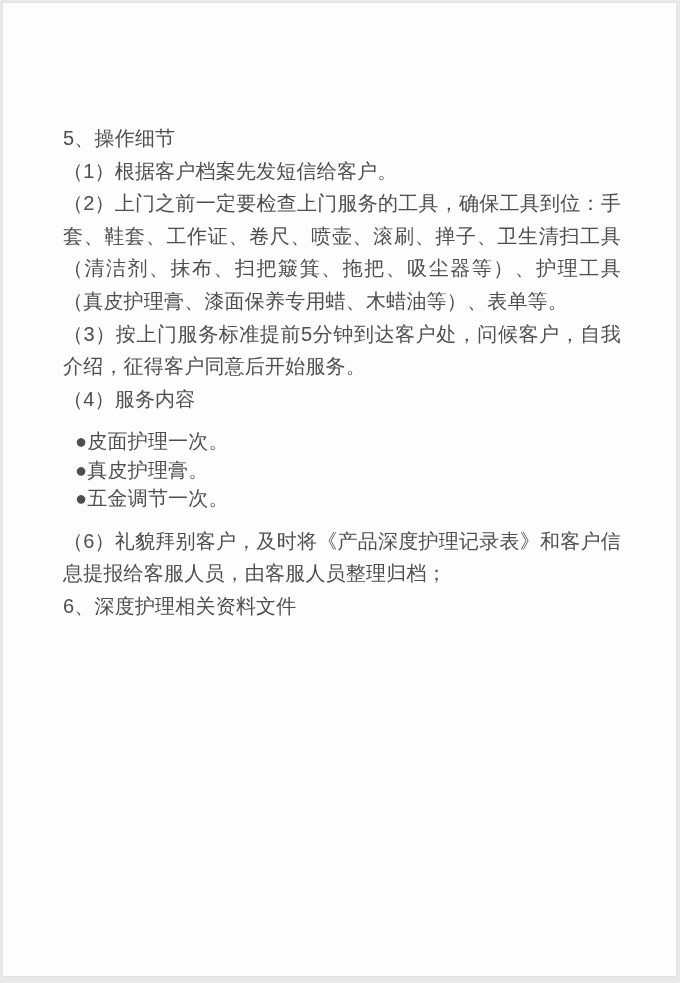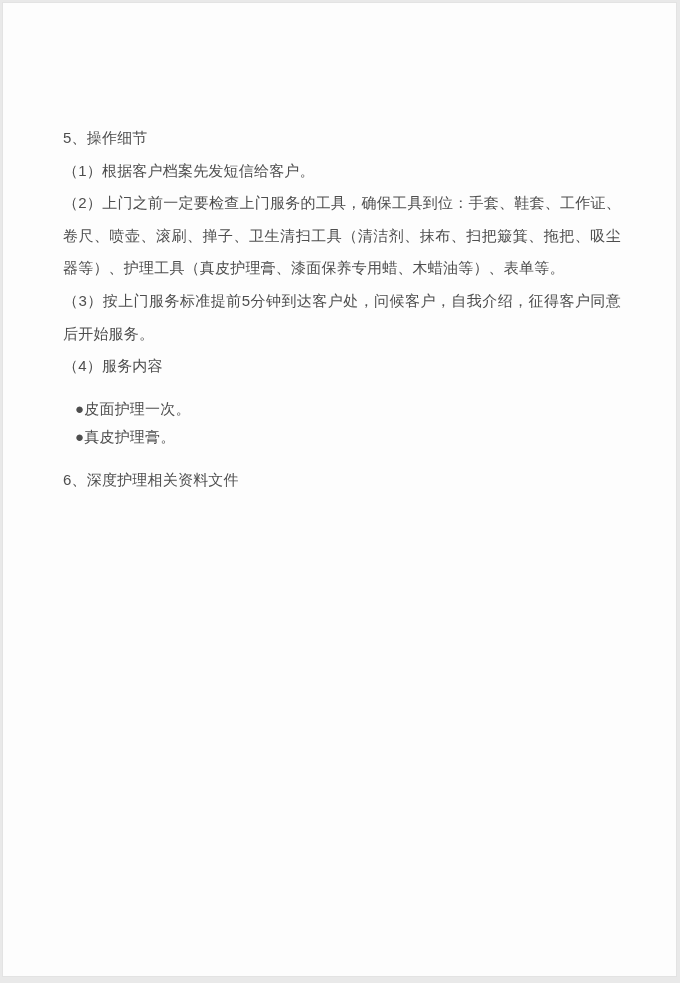--- a/index.html
+++ b/index.html
@@ -21,21 +21,21 @@
     width: 675px; height: 975px;
     box-sizing: border-box;
     background: #fdfdfd;
     border: 1px solid #e3e3e3;
   }
   .content {
     box-sizing: border-box;
     width: 100%;
     padding: 119px 55px 0 60px;
     color: #4e4e4e;
-    font-size: 15px;
+    font-size: 20px;
     line-height: 32.6px;
     letter-spacing: 0.2px;
     text-align: justify;
     text-justify: inter-ideograph;
     overflow-wrap: break-word;
   }
   .content p { margin: 0; }
   .mt7  { margin-top: 7px; }
   .mt8  { margin-top: 8px; }
   .mt19 { margin-top: 19px; }
@@ -62,21 +62,23 @@
 
       <p class="mt7">（2）上门之前一定要检查上门服务的工具，确保工具到位：手套、鞋套、工作证、卷尺、喷壶、滚刷、掸子、卫生清扫工具（清洁剂、抹布、扫把簸箕、拖把、吸尘器等）、护理工具（真皮护理膏、漆面保养专用蜡、木蜡油等）、表单等。</p>
 
       <p class="mt8">（3）按上门服务标准提前5分钟到达客户处，问候客户，自我介绍，征得客户同意后开始服务。</p>
 
       <p class="mt19">（4）服务内容</p>
 
       <ul class="bullets">
         <li>●皮面护理一次。</li>
         <li>●真皮护理膏。</li>
+        <li>●五金调节一次。</li>
       </ul>
 
 
+      <p class="mt16">（6）礼貌拜别客户，及时将《产品深度护理记录表》和客户信息提报给客服人员，由客服人员整理归档；</p>
 
       <p class="mt16">6、深度护理相关资料文件</p>
 
     </div>
   </div>
 </div>
 
 </body></html>

